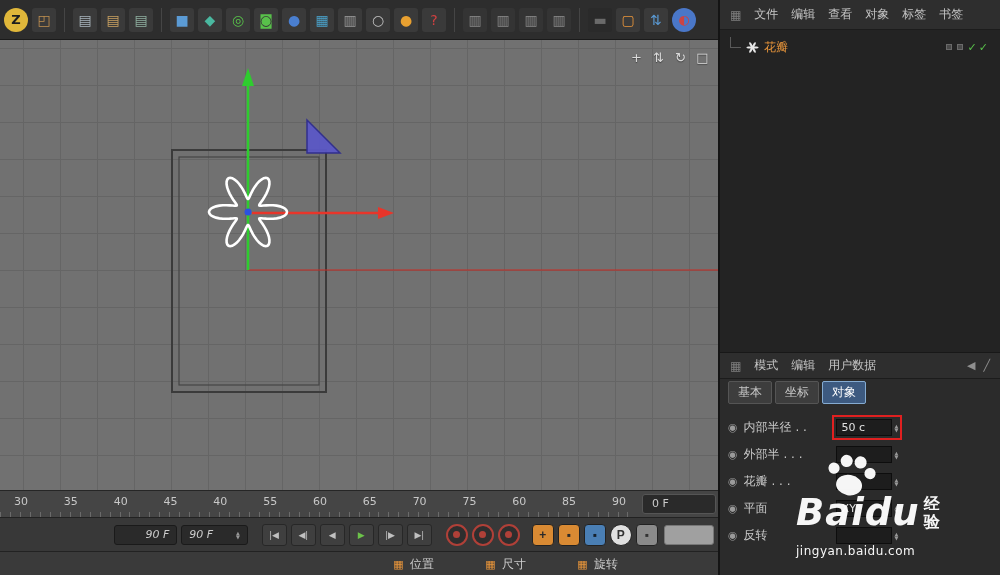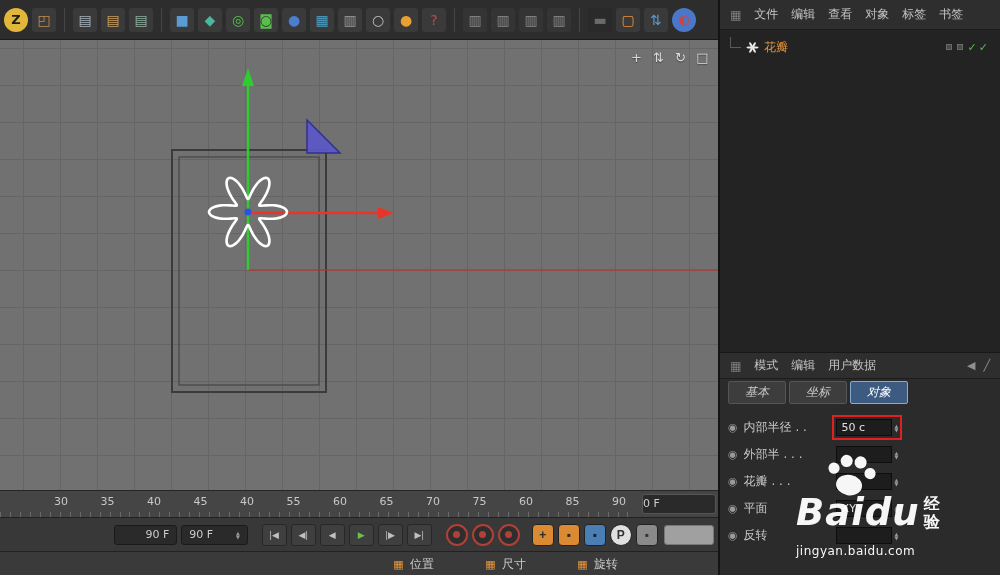--- a/index.html
+++ b/index.html
@@ -29,27 +29,27 @@
   .axis-y { stroke:#2ecc2e; stroke-width:2.5; }
   .axis-y-head { fill:#2ecc2e; }
   .axis-x { stroke:#e8352a; stroke-width:2.5; }
   .axis-x-head { fill:#e8352a; }
   .vp-flower { fill:none; stroke:#ffffff; stroke-width:2.6px; }
   .center-dot { fill:#2b52e0; }
 
   .ruler { position:relative; height:27px; background:#454545; border-top:1px solid #262626; }
   .ruler::after { content:""; position:absolute; left:0; right:86px; bottom:0; height:5px;
     background:repeating-linear-gradient(90deg,#6a6a6a 0 1px, transparent 1px 9.96px); }
-  .ruler-frames { position:absolute; left:14px; right:92px; top:4px; display:flex; justify-content:space-between;margin-left:40px; }
+  .ruler-frames { position:absolute; left:14px; right:92px; top:4px; display:flex; justify-content:space-between; }
   .frame-num { font-size:11px; color:#c8c8c8; }
-  .frame-field { position:absolute; right:2px; top:3px; width:74px; height:20px; background:#2a2a2a; border:1px solid #555; border-radius:3px; color:#cccccc; font-size:11px; line-height:18px; cursor:text; }
+  .frame-field { position:absolute; right:2px; top:3px; width:74px; height:20px; background:#2a2a2a; border:1px solid #555; border-radius:3px; color:#cccccc; font-size:11px; line-height:18px; padding-left:9px; cursor:text; }
 
   .transport { height:34px; background:#383838; border-top:1px solid #222; display:flex; align-items:center; padding:0 4px; gap:4px; }
   .t-spacer { width:118px; }
-  .t-field { height:20px; background:#2a2a2a; border:1px solid #1a1a1a; border-radius:3px; color:#cccccc; font-size:11px; display:flex; align-items:center; padding:0 7px; cursor:text; }
+  .t-field { height:20px; background:#2a2a2a; border:1px solid #1a1a1a; border-radius:3px; color:#cccccc; font-size:11px; display:flex; align-items:center; padding:0 7px; cursor:text;font-style:italic; }
   .t-field.start { width:68px; justify-content:flex-end; }
   .t-field.end { width:72px; justify-content:space-between; }
   .t-field.grayfield { width:54px; background:#a0a0a0; border-color:#777; margin-left:2px; }
   .spin-col { display:flex; flex-direction:column; font-size:5px; line-height:4px; color:#999; }
   .t-btns,.t-rec,.t-keys { display:flex; align-items:center; gap:4px; }
   .t-btns { margin-left:10px; }
   .t-btn { width:25px; height:22px; background:#3f3f3f; border:1px solid #272727; border-radius:3px; color:#c0c0c0; font-size:9px; display:flex; align-items:center; justify-content:center; cursor:pointer; }
   .t-rec { margin-left:10px; }
   .rec-btn { width:22px; height:22px; border-radius:50%; background:#2e2e2e; border:2px solid #b04038; display:flex; align-items:center; justify-content:center; cursor:pointer; }
   .rec-dot { width:7px; height:7px; border-radius:50%; background:#b04038; }
@@ -78,21 +78,21 @@
   .obj-right { margin-left:auto; display:flex; align-items:center; gap:5px; }
   .toggle-sq { width:6px; height:6px; background:#4a4a4a; border:1px solid #6a6a6a; }
   .obj-checks { color:#58c04a; font-size:11px; letter-spacing:2px; }
 
   .am { flex:1; display:flex; flex-direction:column; background:#2b2b2b; border-top:1px solid #181818; position:relative; overflow:hidden; }
   .am-header { height:26px; display:flex; align-items:center; gap:13px; padding:0 10px; background:#2e2e2e; border-bottom:1px solid #1c1c1c; font-size:12px; color:#c4c4c4; }
   .am-header .right { margin-left:auto; display:flex; gap:8px; color:#8f8f8f; font-size:11px; }
   .am-title { height:27px; display:flex; align-items:center; gap:6px; padding:0 9px; font-size:12px; color:#dcdcdc; }
   .am-title .flower-icon-svg { width:14px; height:14px; fill:#d0d0d0; }
   .am-tabs { display:flex; gap:3px; padding:2px 8px 5px; }
-  .tab { padding:2px 16px; background:#3d3d3d; border:1px solid #555; border-radius:2px; color:#c8c8c8; font-size:12px; cursor:pointer;font-style:italic; }
+  .tab { padding:2px 9px; background:#3d3d3d; border:1px solid #555; border-radius:2px; color:#c8c8c8; font-size:12px; cursor:pointer; }
   .tab.active { background:#3d5a80; border-color:#85abd1; color:#fff; }
   .am-section { height:22px; background:#383838; border-top:1px solid #212121; border-bottom:1px solid #212121; color:#e2e2e2; font-size:12px; font-weight:bold; display:flex; align-items:center; padding:0 8px; }
   .attr-rows { padding:5px 8px 0; }
   .attr-row { height:27px; display:flex; align-items:center; gap:6px; }
   .radio { color:#9a9a9a; font-size:11px; cursor:pointer; }
   .attr-label { color:#c8c8c8; font-size:12px; width:84px; white-space:nowrap; overflow:hidden; }
   .val-wrap { display:flex; align-items:center; gap:3px; padding:2px; }
   .val-wrap.annotated { box-shadow:0 0 0 2px #e02020; }
   .val-box { width:56px; height:17px; background:#1d1d1d; border:1px solid #0d0d0d; color:#e0e0e0; font-size:11px; display:flex; align-items:center; padding:0 5px; cursor:text; }
 

